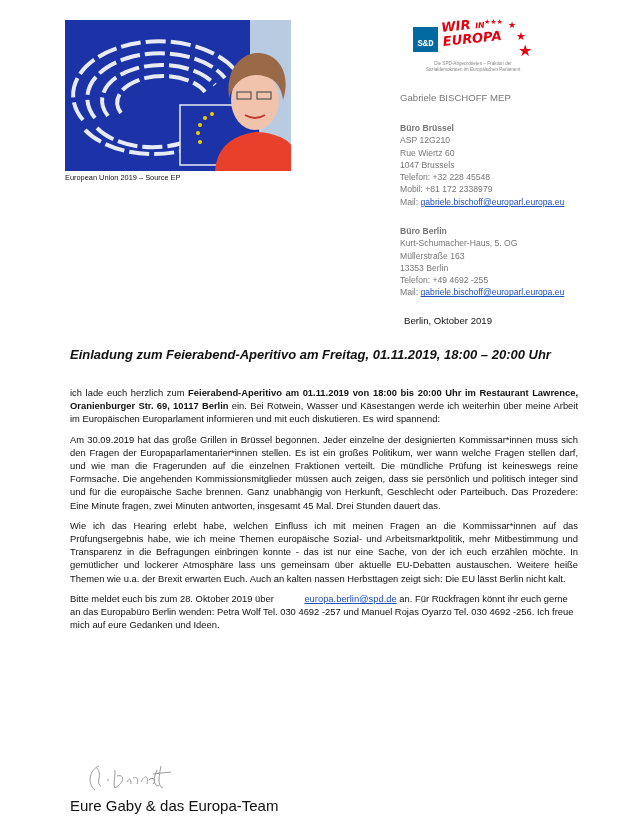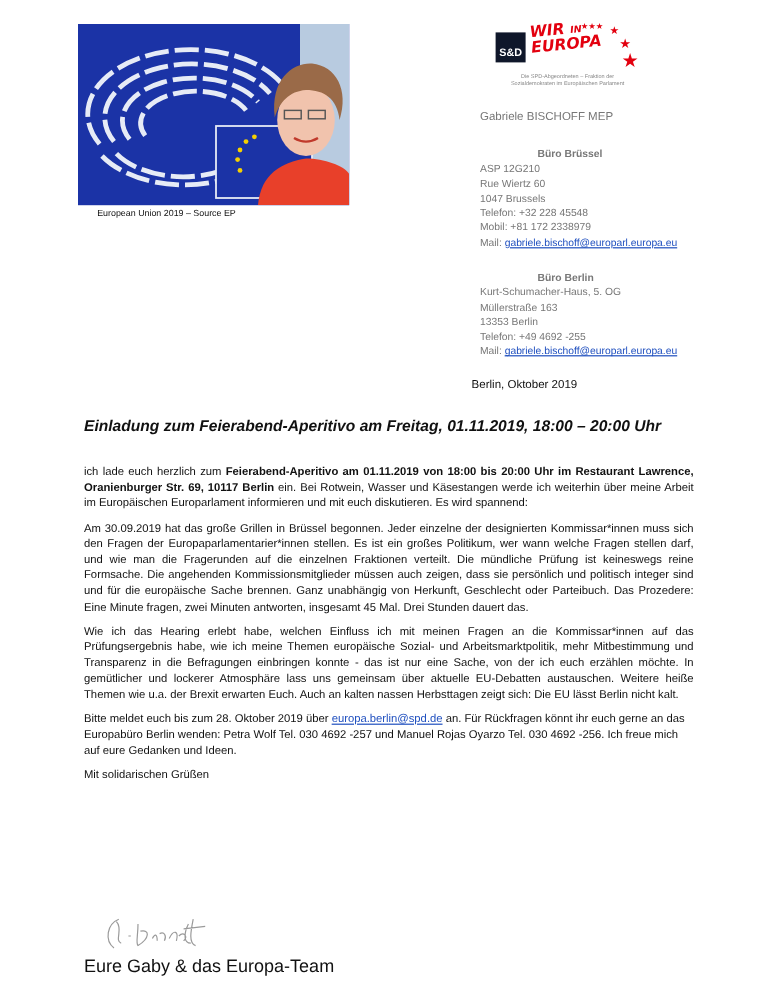--- a/index.html
+++ b/index.html
@@ -6,60 +6,60 @@
     body {
       width: 639px; height: 826px; position: relative; overflow: hidden;
       font-family: "Liberation Sans", sans-serif; color: #111;
     }
     .photo {
       position: absolute; left: 65px; top: 20px; width: 226px; height: 151px;
       overflow: hidden; background: #1b33a6;
     }
     .photo svg { display: block; }
     .caption {
-      position: absolute; left: 65px; top: 173px; font-size: 7.4px; color: #111; margin-left: 16px;
+      position: absolute; left: 65px; top: 173px; font-size: 7.4px; color: #111;
     }
     .logo {
       position: absolute; left: 408px; top: 14px; width: 135px; height: 70px;
     }
     .sd-box {
-      position: absolute; left: 5px; top: 13px; width: 25px; height: 25px; background: #0f172a;
+      position: absolute; left: 5px; top: 13px; width: 25px; height: 25px; background: #0369a1;
       color: #fff; font-weight: bold; font-size: 9px; display: flex; align-items: flex-end; justify-content: center;
-      padding-bottom: 3px; box-sizing: border-box;
+      padding-bottom: 3px; box-sizing: border-box; font-family: Liberation Mono, monospace;
     }
     .wir {
       position: absolute; left: 34px; top: 5px; color: #e3000f; font-style: italic; font-weight: bold;
       font-size: 13px; line-height: 12px; transform: rotate(-6deg);
       font-family: "DejaVu Sans", sans-serif;
     }
     .wir .in { font-size: 8px; }
     .stars { position: absolute; left: 70px; top: 0px; }
     .logo-sub {
       position: absolute; left: 0; top: 47px; width: 130px; text-align: center;
       font-size: 4.6px; color: #888; line-height: 6px;
     }
     .addr {
       position: absolute; left: 400px; top: 0; font-size: 8.6px; color: #777; line-height: 12.3px;
     }
     .addr .name { position: absolute; top: 92px; left: 0; white-space: nowrap; font-weight: normal; font-size: 9.6px; }
     .addr .blk { position: absolute; left: 0; white-space: nowrap; }
     .addr .b1 { top: 122px; }
     .addr .b2 { top: 225px; }
-    .addr .title { font-weight: bold; margin-left: 48px; }
+    .addr .title { font-weight: bold; }
     .addr a { color: #1f4fbf; text-decoration: underline; }
-    .dateline { position: absolute; left: 393px; top: 315px; font-size: 9.6px; color: #111; white-space: nowrap; }
+    .dateline { position: absolute; left: 404px; top: 315px; font-size: 9.6px; color: #111; white-space: nowrap; }
     .subject {
       position: absolute; left: 70px; top: 347px; font-weight: bold; font-size: 13px; white-space: nowrap; font-style: italic;
     }
     .letter {
       position: absolute; left: 70px; top: 386px; width: 508px; font-size: 9.4px; line-height: 13.2px;
     }
     .letter p { margin: 0 0 7px 0; text-align: justify; }
     .letter p.left { text-align: left; }
-    .letter a { color: #1f4fbf; text-decoration: underline; }
+    .letter a { color: #1f4fbf; text-decoration: underline; margin-left: 28px; }
     .letter b { font-weight: bold; }
     .signature { position: absolute; left: 85px; top: 760px; }
     .closing-name { position: absolute; left: 70px; top: 797px; font-size: 15px; }
   </style>
 </head>
 <body>
 
 <div class="photo">
   <svg width="226" height="151" viewBox="0 0 226 151">
     <rect x="0" y="0" width="226" height="151" fill="#1b33a6"></rect>
@@ -133,19 +133,18 @@
 </div>
 <div class="dateline">Berlin, Oktober 2019</div>
 
 <div class="subject">Einladung zum Feierabend-Aperitivo am Freitag, 01.11.2019, 18:00 – 20:00 Uhr</div>
 
 <div class="letter">
   <p><span>ich lade euch herzlich zum </span><b>Feierabend-Aperitivo am 01.11.2019 von 18:00 bis 20:00 Uhr im Restaurant Lawrence, Oranienburger Str. 69, 10117 Berlin</b><span> ein. Bei Rotwein, Wasser und Käsestangen werde ich weiterhin über meine Arbeit im Europäischen Europarlament informieren und mit euch diskutieren. Es wird spannend:</span></p>
   <p>Am 30.09.2019 hat das große Grillen in Brüssel begonnen. Jeder einzelne der designierten Kommissar*innen muss sich den Fragen der Europaparlamentarier*innen stellen. Es ist ein großes Politikum, wer wann welche Fragen stellen darf, und wie man die Fragerunden auf die einzelnen Fraktionen verteilt. Die mündliche Prüfung ist keineswegs reine Formsache. Die angehenden Kommissionsmitglieder müssen auch zeigen, dass sie persönlich und politisch integer sind und für die europäische Sache brennen. Ganz unabhängig von Herkunft, Geschlecht oder Parteibuch. Das Prozedere: Eine Minute fragen, zwei Minuten antworten, insgesamt 45 Mal. Drei Stunden dauert das.</p>
   <p>Wie ich das Hearing erlebt habe, welchen Einfluss ich mit meinen Fragen an die Kommissar*innen auf das Prüfungsergebnis habe, wie ich meine Themen europäische Sozial- und Arbeitsmarktpolitik, mehr Mitbestimmung und Transparenz in die Befragungen einbringen konnte   - das ist nur eine Sache, von der ich euch erzählen möchte. In gemütlicher und lockerer Atmosphäre lass uns gemeinsam über aktuelle EU-Debatten austauschen. Weitere heiße Themen wie u.a. der Brexit erwarten Euch. Auch an kalten nassen Herbsttagen zeigt sich: Die EU lässt Berlin nicht kalt.</p>
   <p class="left"><span>Bitte meldet euch bis zum 28. Oktober 2019 über </span><a>europa.berlin@spd.de</a><span> an. Für Rückfragen könnt ihr euch gerne an das Europabüro Berlin wenden: Petra Wolf Tel. 030 4692 -257 und Manuel Rojas Oyarzo Tel. 030 4692 -256.  Ich freue mich auf eure Gedanken und Ideen.</span></p>
-  <p class="left">Mit solidarischen Grüßen</p>
 </div>
 
 <svg class="signature" width="110" height="36" viewBox="0 0 110 36">
   <path d="M14 6 C 4 10, 2 24, 10 30 M 12 8 C 18 14, 10 24, 16 26 M 22 20 l 2 0 M 30 10 C 30 20, 28 26, 30 28 C 40 22, 40 14, 32 16 M 42 22 c 2 -4, 4 -4, 4 2 M 48 18 c 4 -2, 6 2, 4 6 M 56 22 c 4 -8, 8 -6, 6 2 M 64 20 c 4 -4, 8 0, 4 4 M 72 10 C 68 18, 68 26, 74 26 M 76 6 C 74 16, 72 26, 78 28 M 68 14 l 18 -2" fill="none" stroke="#9a9a9a" stroke-width="1"></path>
 </svg>
 <div class="closing-name">Eure Gaby &amp; das Europa-Team</div>
 
 </body></html>

